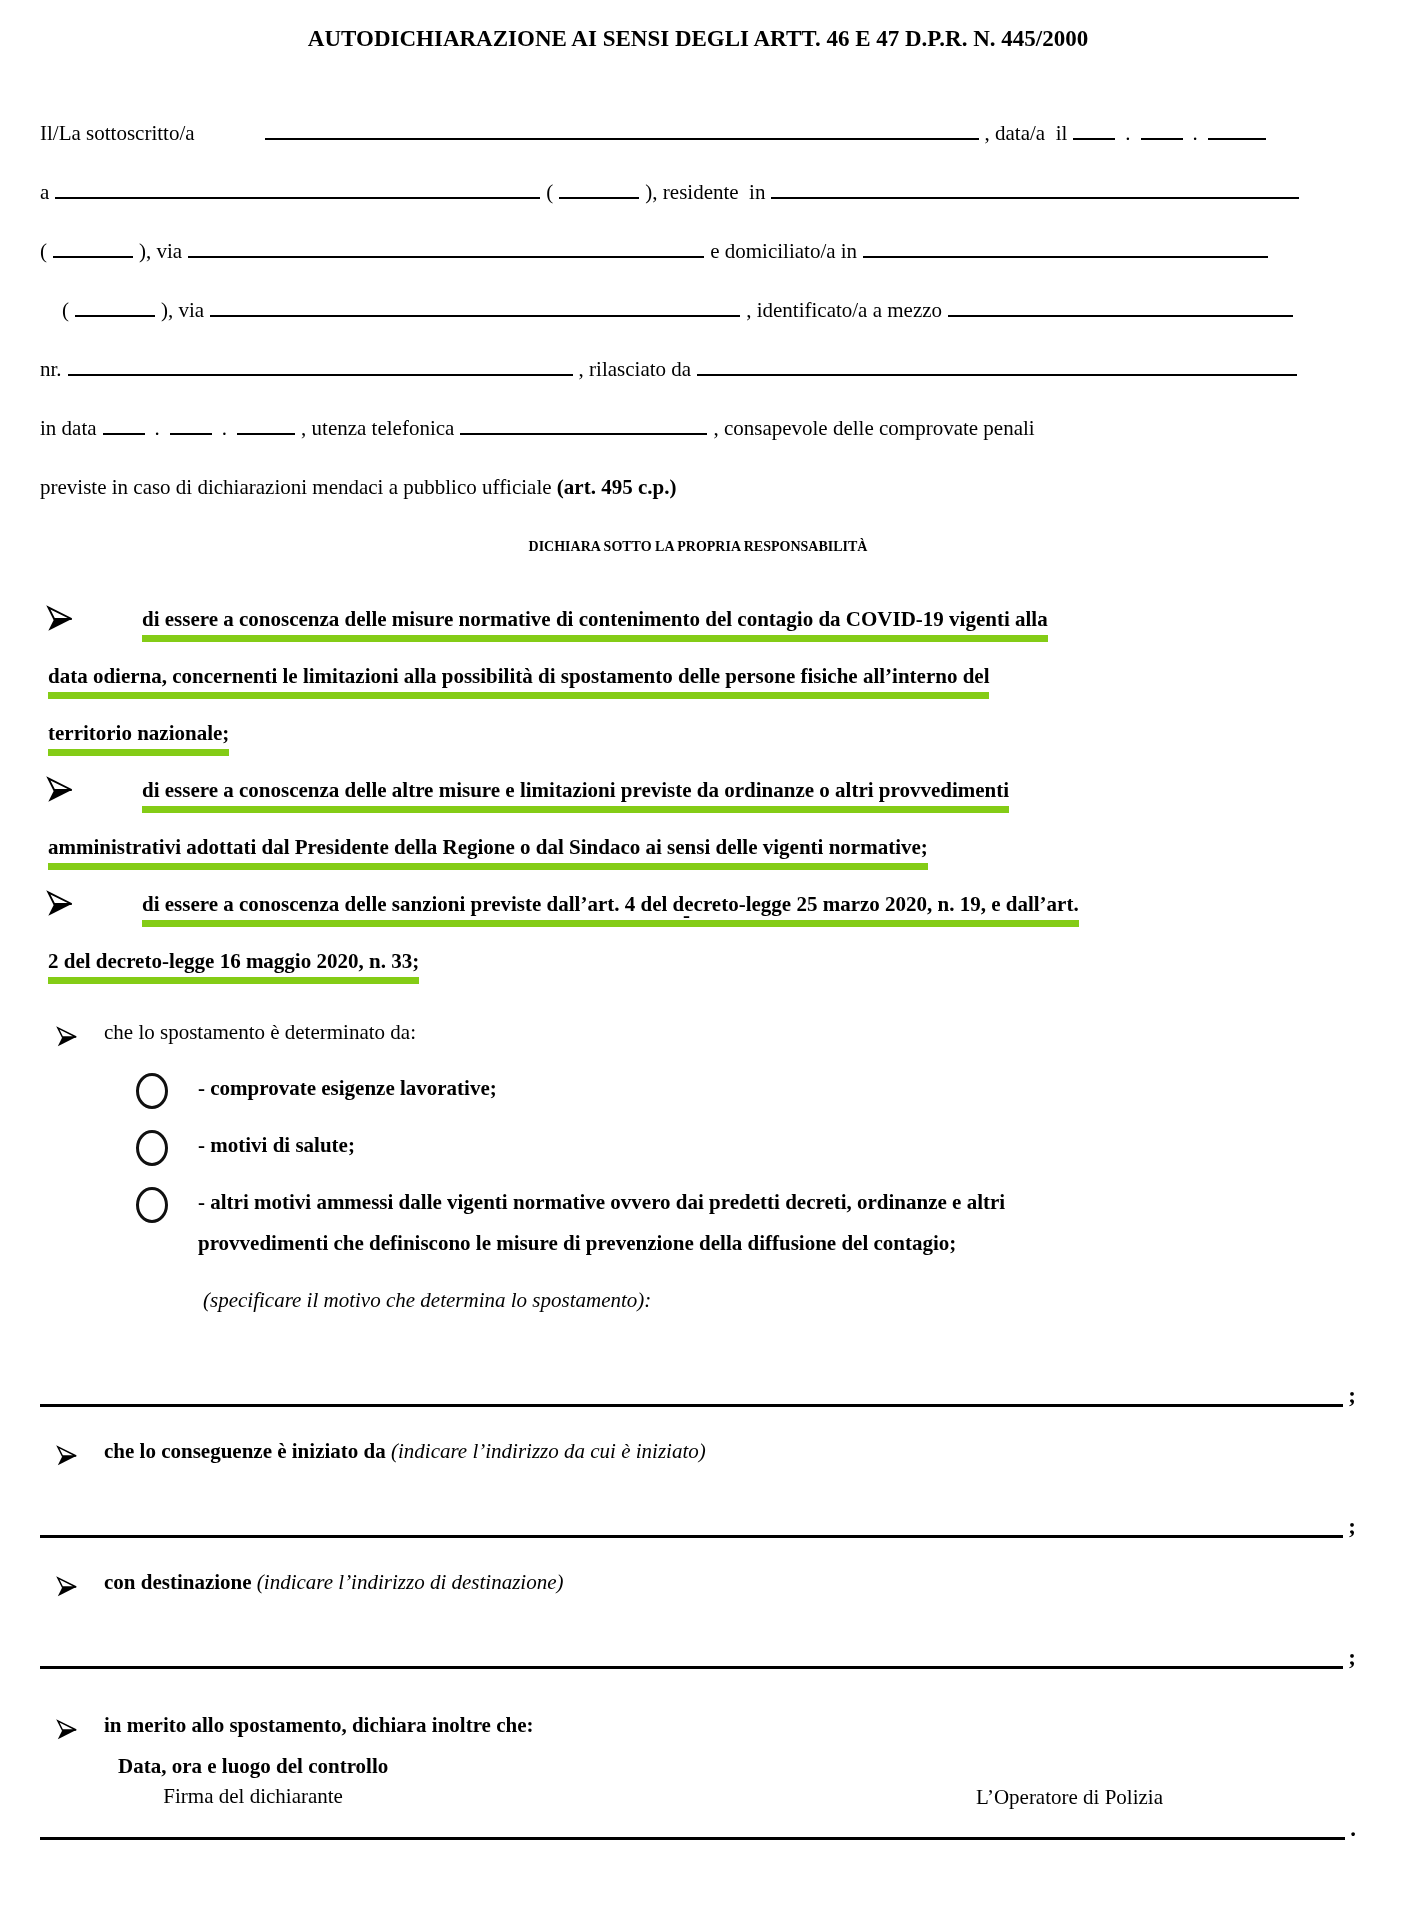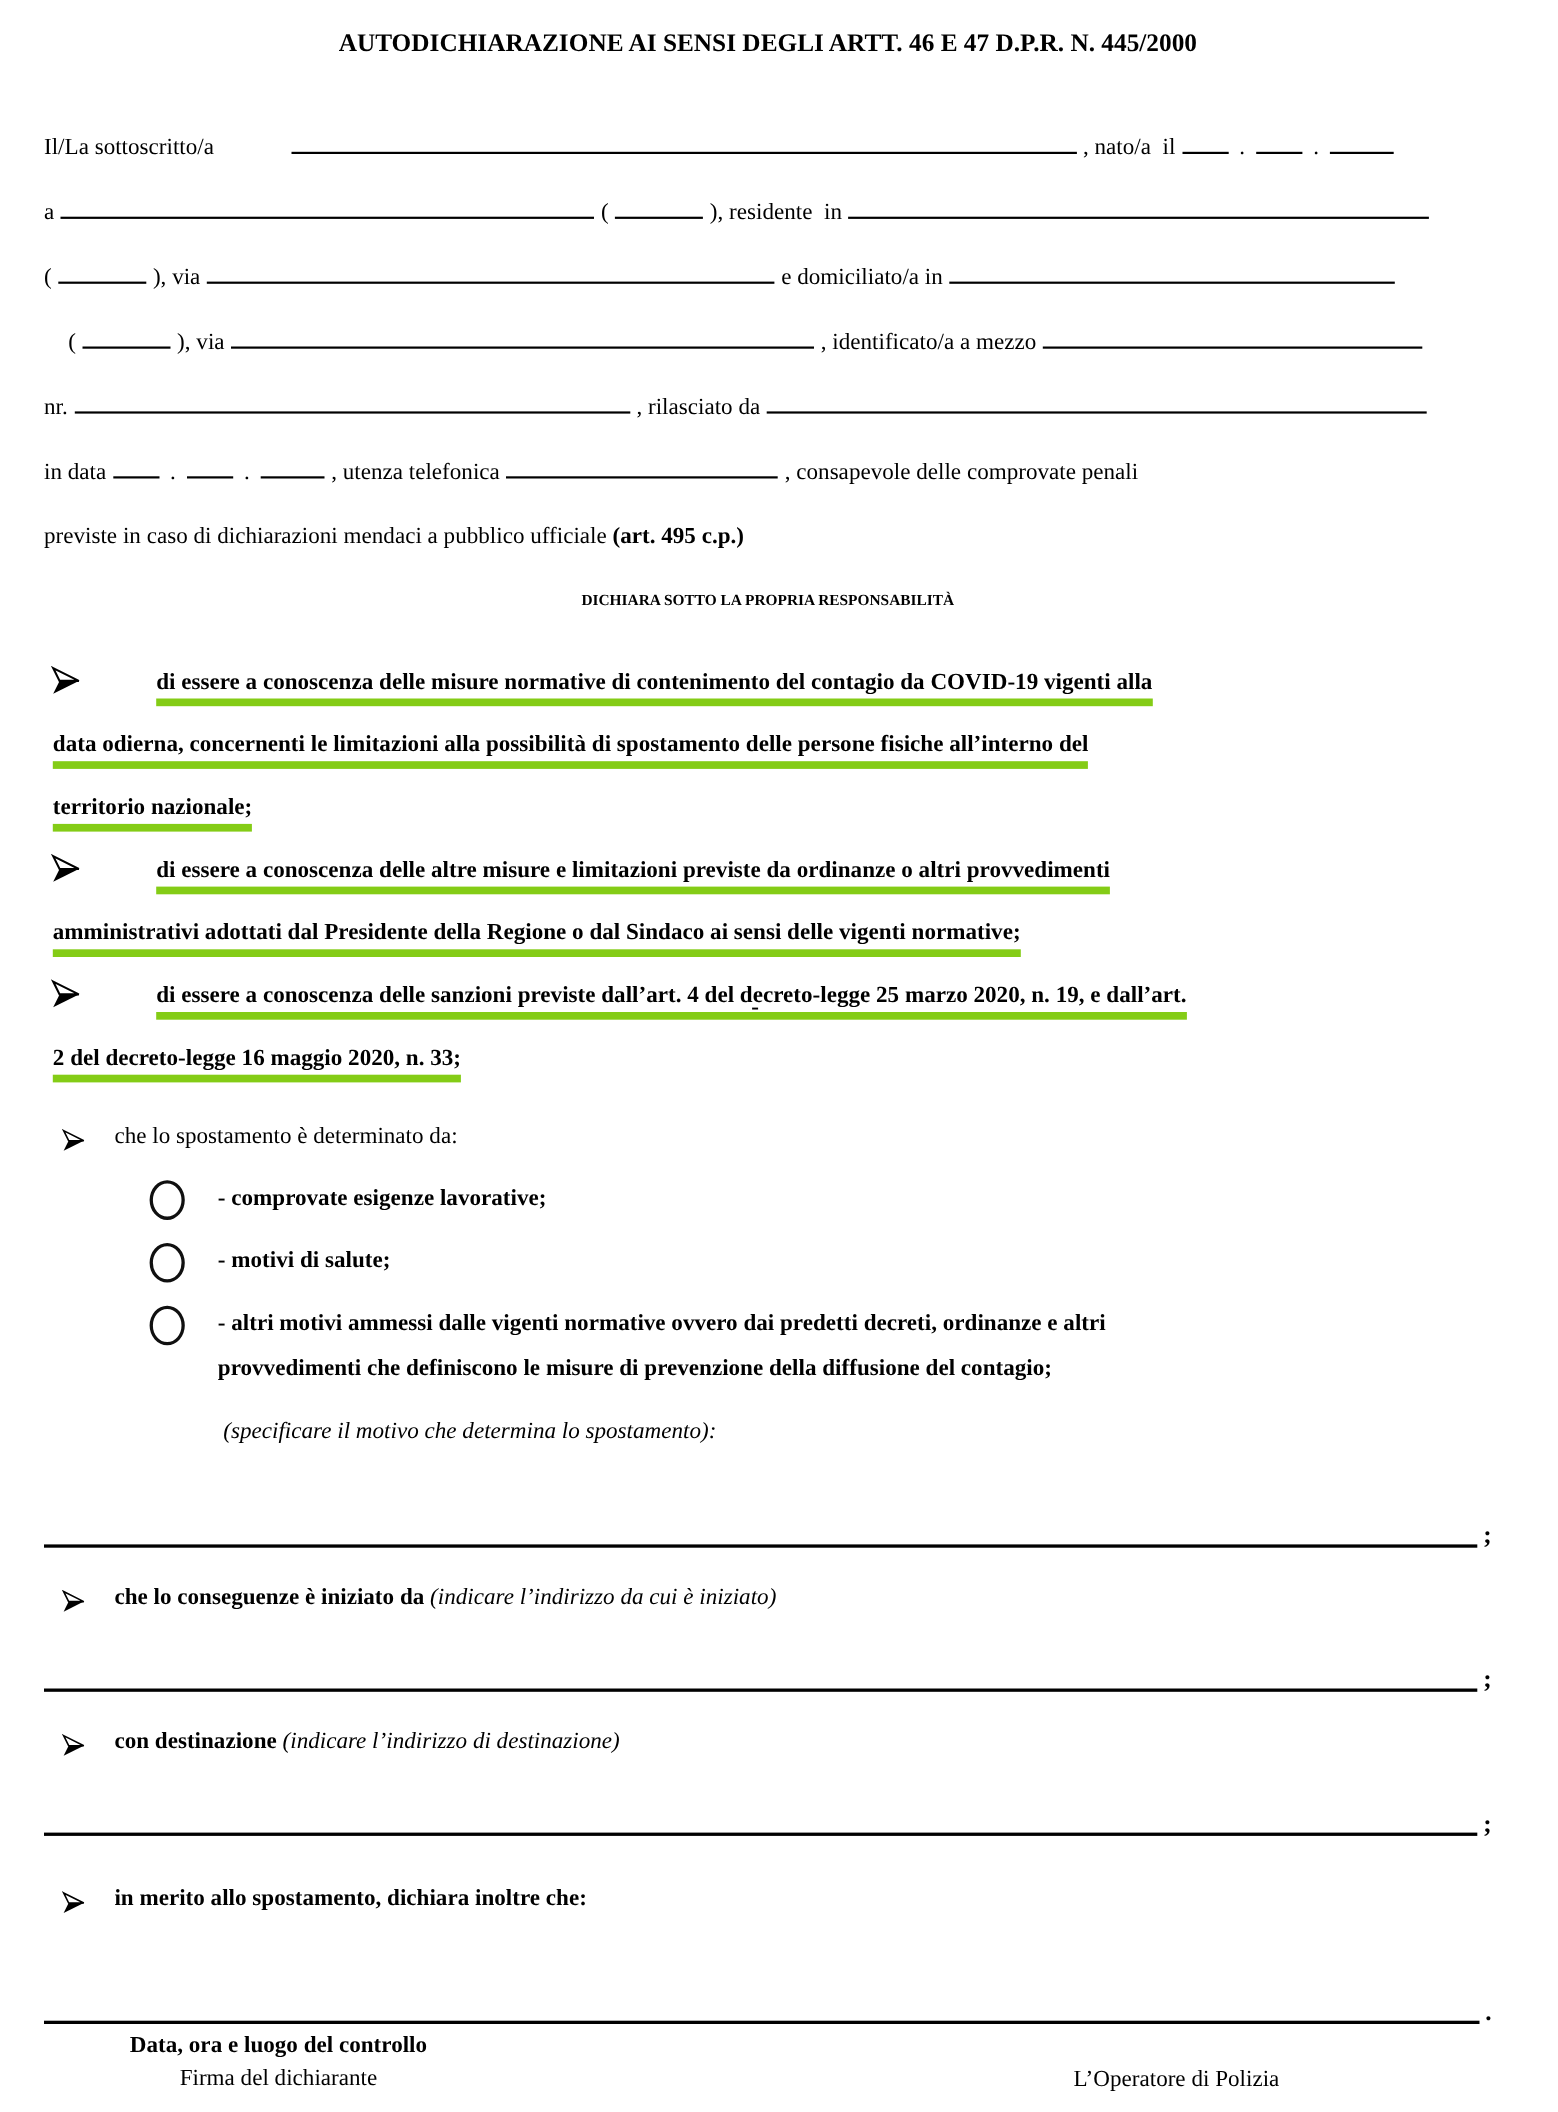--- a/index.html
+++ b/index.html
@@ -49,35 +49,35 @@
   
   .fillrow{display:flex; align-items:flex-end;}
   .rule{flex:1 1 auto; border-bottom:3px solid #000; height:28px;}
   .endp{margin-left:5px; font-weight:bold; font-size:23px; line-height:22px;}
   .mt56{margin-top:56px}.mt34{margin-top:34px}.mt62{margin-top:62px}
 
   
   .statement{position:relative; margin:22px 0 0 8px; padding-left:56px; line-height:44px;}
 
   
-  .footer{position:absolute; top:1843px; left:40px; right:60px; height:75px;}
+  .footer{position:absolute; top:1751px; left:40px; right:60px; height:75px;}
   .footer-left{display:inline-block; margin-left:78px; text-align:center; line-height:30px;}
   .footer-right{position:absolute; left:936px; top:34px; line-height:24px;}
 </style>
 </head>
 <body>
 
 <div class="page">
 
   <div class="title">AUTODICHIARAZIONE AI SENSI DEGLI ARTT. 46 E 47 D.P.R. N. 445/2000</div>
 
   <div class="topform">
 
     <div class="fline">
-      <span class="t">Il/La sottoscritto/a</span><span class="blank bw714 ml70"></span><span class="t">, nato/a  il</span><span class="blank bw42"></span><span class="dsep">.</span><span class="blank bw42"></span><span class="dsep">.</span><span class="blank bw58"></span>
+      <span class="t">Il/La sottoscritto/a</span><span class="blank bw714 ml70"></span><span class="t">, data/a  il</span><span class="blank bw42"></span><span class="dsep">.</span><span class="blank bw42"></span><span class="dsep">.</span><span class="blank bw58"></span>
     </div>
 
     <div class="fline">
       <span class="t">a</span><span class="blank bw485"></span><span class="t">(</span><span class="blank bw80"></span><span class="t">), residente  in</span><span class="blank bw528"></span>
     </div>
 
     <div class="fline">
       <span class="t">(</span><span class="blank bw80"></span><span class="t">), via</span><span class="blank bw520"></span><span class="t">e domiciliato/a in</span><span class="blank bw405"></span>
     </div>
 

